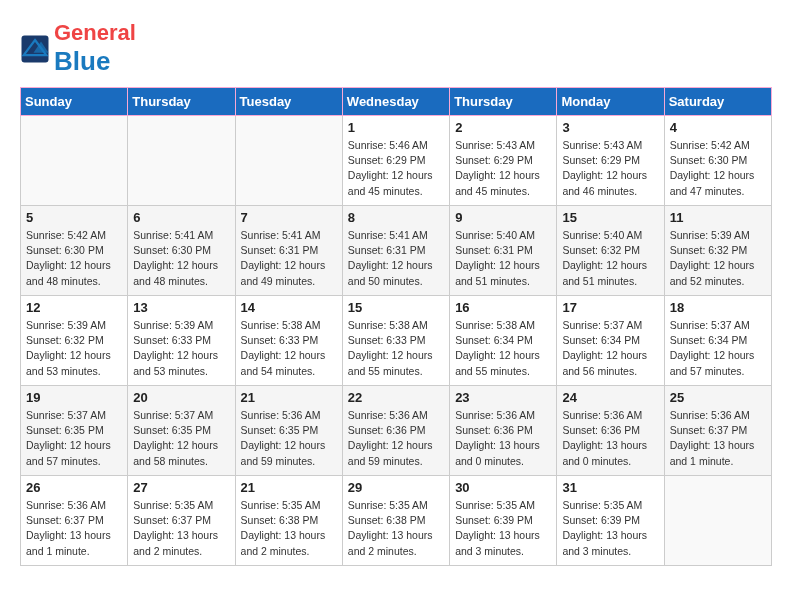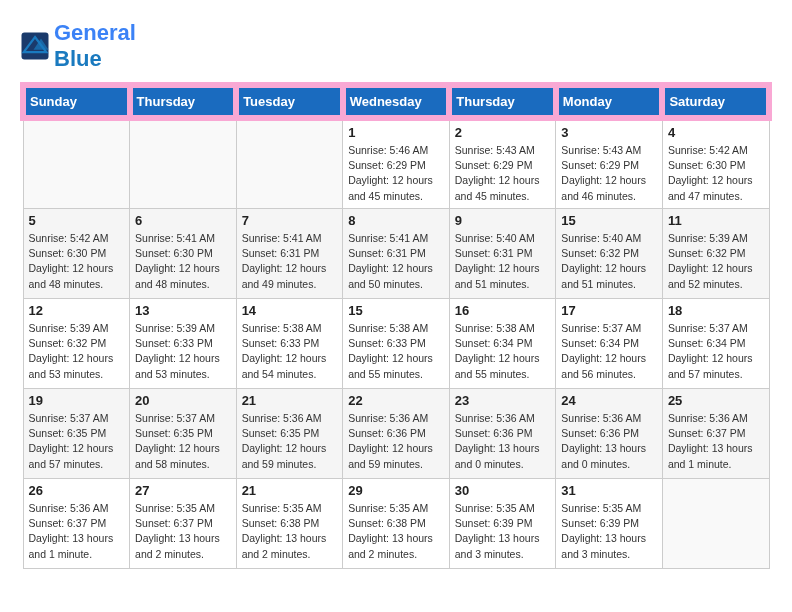--- a/index.html
+++ b/index.html
@@ -42,21 +42,21 @@
       border-collapse: collapse;
       table-layout: fixed;
     }
     thead th {
       background-color: #1a6bbf;
       color: white;
       font-size: 13px;
       font-weight: bold;
       padding: 6px 4px;
       text-align: left;
-      border: 6px solid #f9a8d4;
+      border: 1px solid #f9a8d4;
     }
     tbody td {
       border: 1px solid #ccc;
       vertical-align: top;
       padding: 4px 5px;
       height: 90px;
       font-size: 11px;
       color: #222;
       background: #fff;
     }
@@ -82,22 +82,22 @@
 <body>
 
 <div class="header">
   <div class="logo">
     <svg class="logo-icon" viewBox="0 0 40 40">
       <rect x="2" y="2" width="36" height="36" rx="4" fill="#1a3a6b"></rect>
       <polygon points="20,8 35,28 5,28" fill="none" stroke="#1a7abf" stroke-width="3"></polygon>
       <polygon points="28,10 38,25 18,25" fill="#1a7abf" opacity="0.7"></polygon>
     </svg>
     <div>
-      <span style="color:#3b82f6; font-size:22px; font-weight:bold;">General</span><br>
-      <span style="color:#1a7abf; font-size:22px; font-weight:bold;">Blue</span>
+      <span style="color:#ef4444; font-size:22px; font-weight:bold;">General</span><br>
+      <span style="color:#1a7abf; font-size:26px; font-weight:bold;">Blue</span>
     </div>
   </div>
   <div class="title-area">
     <div class="month-title"></div>
     <div class="location-title"></div>
   </div>
 </div>
 
 <table>
   <thead>

